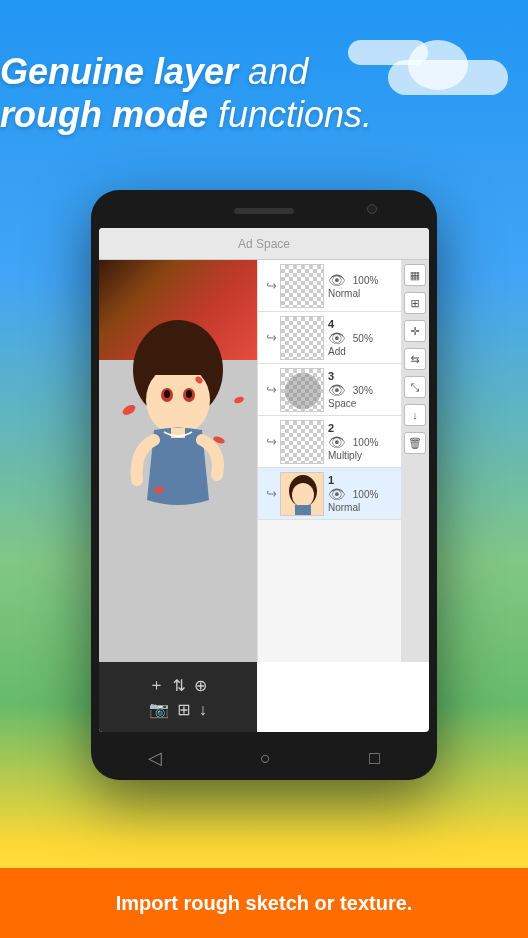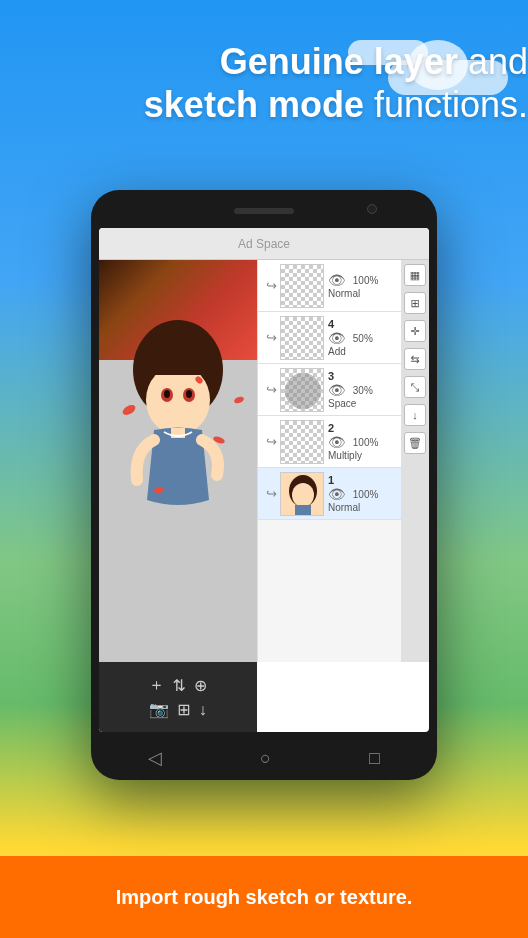--- a/index.html
+++ b/index.html
@@ -34,24 +34,25 @@
       width: 60px; height: 50px;
       background: rgba(255,255,255,0.7);
       border-radius: 50%;
       top: -20px; left: 20px;
     }
     .cloud2 { top: 40px; right: 100px; width: 80px; height: 25px; }
 
     
     .header-text {
       position: absolute;
-      top: 40px;
+      top: 50px;
       left: 0; right: 0;
-      text-align: right;
+      text-align: left;
       z-index: 10;
+      font-style: italic;
     }
     .header-text h1 {
       font-size: 36px;
       color: white;
       font-weight: 900;
       text-shadow: 0 2px 4px rgba(0,0,0,0.2);
       line-height: 1.2;
     }
     .header-text h1 span.bold { font-weight: 900; }
     .header-text h1 span.light { font-weight: 400; }
@@ -277,21 +278,21 @@
     .nav-btn {
       color: #888;
       font-size: 18px;
       cursor: pointer;
     }
 
     
     .bottom-banner {
       position: absolute;
       bottom: 0; left: 0; right: 0;
-      height: 82px;
+      height: 70px;
       background: #FF6D00;
       display: flex;
       align-items: center;
       justify-content: center;
       z-index: 25;
     }
 
     .banner-text {
       color: white;
       font-size: 20px;
@@ -314,21 +315,21 @@
 <body>
 
 <div class="bg"></div>
 <div class="cloud cloud1"></div>
 <div class="cloud cloud2"></div>
 
 <div class="header-text">
   <h1>
     <span class="bold">Genuine layer</span><span class="light"> and</span>
     <br>
-    <span class="bold">sketch mode</span><span class="light"> functions.</span>
+    <span class="bold">rough mode</span><span class="light"> functions.</span>
   </h1>
 </div>
 
 <div class="phone">
   <div class="phone-speaker"></div>
   <div class="phone-camera"></div>
 
   <div class="screen">
 
     <div class="ad-space">

